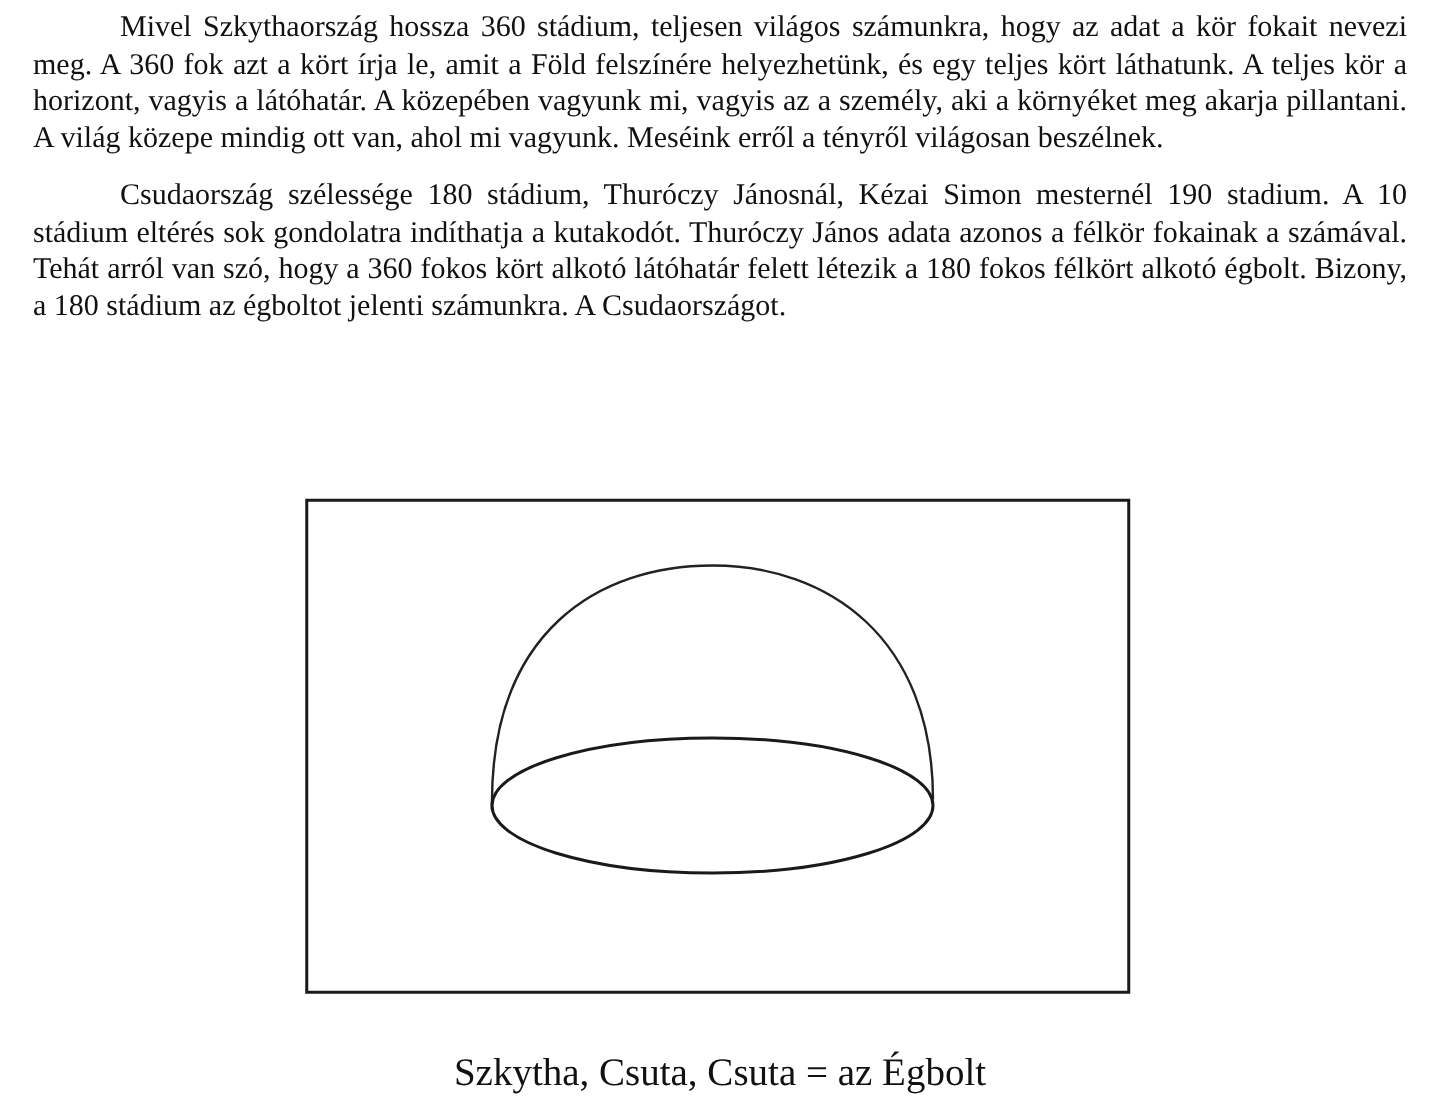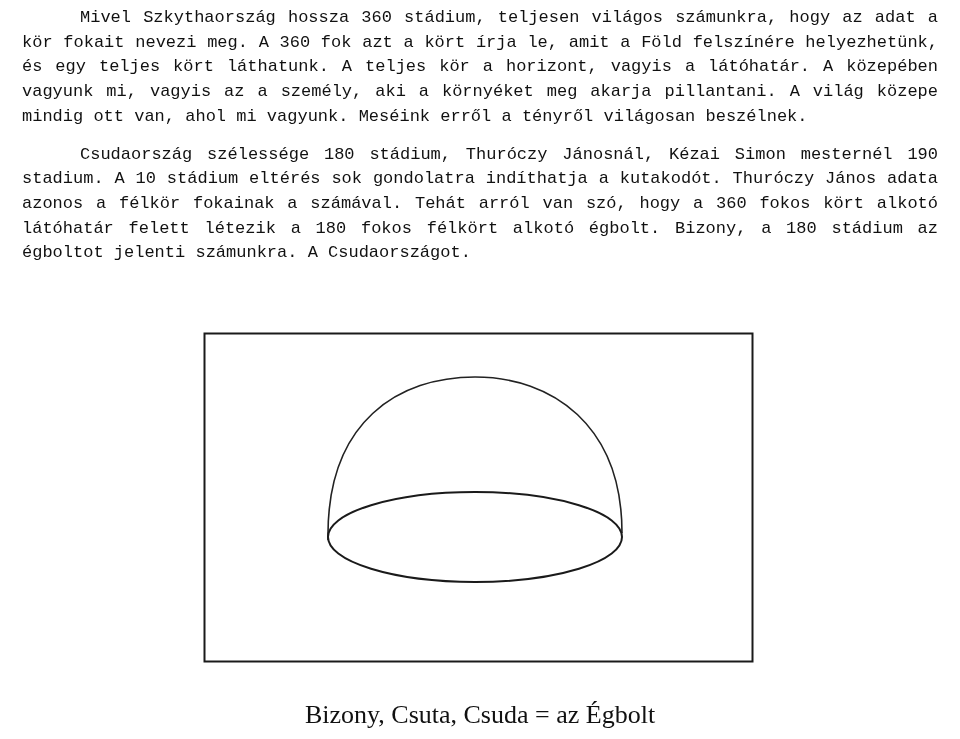--- a/index.html
+++ b/index.html
@@ -1,32 +1,32 @@
 <!DOCTYPE html>
 <html><head>
 <meta charset="utf-8">
 <style>
   html, body { margin: 0; padding: 0; background: #ffffff; }
   body { width: 960px; height: 739px; position: relative; overflow: hidden;
          font-family: "Liberation Serif", "DejaVu Serif", serif; color: #111; }
   .text-block { position: absolute; left: 22px; top: 6px; width: 916px; }
-  .para { margin: 0; font-size: 17px; line-height: 24.7px; text-align: justify;
-          text-align-last: left; text-indent: 58px; letter-spacing: 0; font-family: Liberation Mono, monospace; }
+  .para { margin: 0; font-size: 20px; line-height: 24.7px; text-align: justify;
+          text-align-last: left; text-indent: 58px; letter-spacing: 0; }
   .para + .para { margin-top: 13px; }
   .figure { position: absolute; left: 0; top: 0; width: 960px; height: 739px; pointer-events: none; }
   .caption { position: absolute; left: 0; width: 960px; top: 699px; text-align: center;
              font-size: 26px; line-height: 32px; }
 </style>
 </head>
 <body>
 
 <div class="text-block">
   <p class="para">Mivel Szkythaország hossza 360 stádium, teljesen világos számunkra, hogy az adat a kör fokait nevezi meg. A 360 fok azt a kört írja le, amit a Föld felszínére helyezhetünk, és egy teljes kört láthatunk. A teljes kör a horizont, vagyis a látóhatár. A közepében vagyunk mi, vagyis az a személy, aki a környéket meg akarja pillantani. A világ közepe mindig ott van, ahol mi vagyunk. Meséink erről a tényről világosan beszélnek.</p>
   <p class="para">Csudaország szélessége 180 stádium, Thuróczy Jánosnál, Kézai Simon mesternél 190 stadium. A 10 stádium eltérés sok gondolatra indíthatja a kutakodót. Thuróczy János adata azonos a félkör fokainak a számával. Tehát arról van szó, hogy a 360 fokos kört alkotó látóhatár felett létezik a 180 fokos félkört alkotó égbolt. Bizony, a 180 stádium az égboltot jelenti számunkra. A Csudaországot.</p>
 </div>
 
 <svg class="figure" width="960" height="739" viewBox="0 0 960 739" xmlns="http://www.w3.org/2000/svg">
   <rect x="204.5" y="333.5" width="548" height="328" fill="none" stroke="#1a1a1a" stroke-width="2"></rect>
   <path d="M 328 540 C 326 420, 400 377, 475 377 C 552 377, 622 425, 622 533" fill="none" stroke="#222" stroke-width="1.6"></path>
   <ellipse cx="475" cy="537" rx="147" ry="45" fill="none" stroke="#1a1a1a" stroke-width="2"></ellipse>
 </svg>
 
-<div class="caption">Bizony, Csuta, Csuda = az Égbolt</div>
+<div class="caption">Szkytha, Csuta, Csuta = az Égbolt</div>
 
 </body></html>

